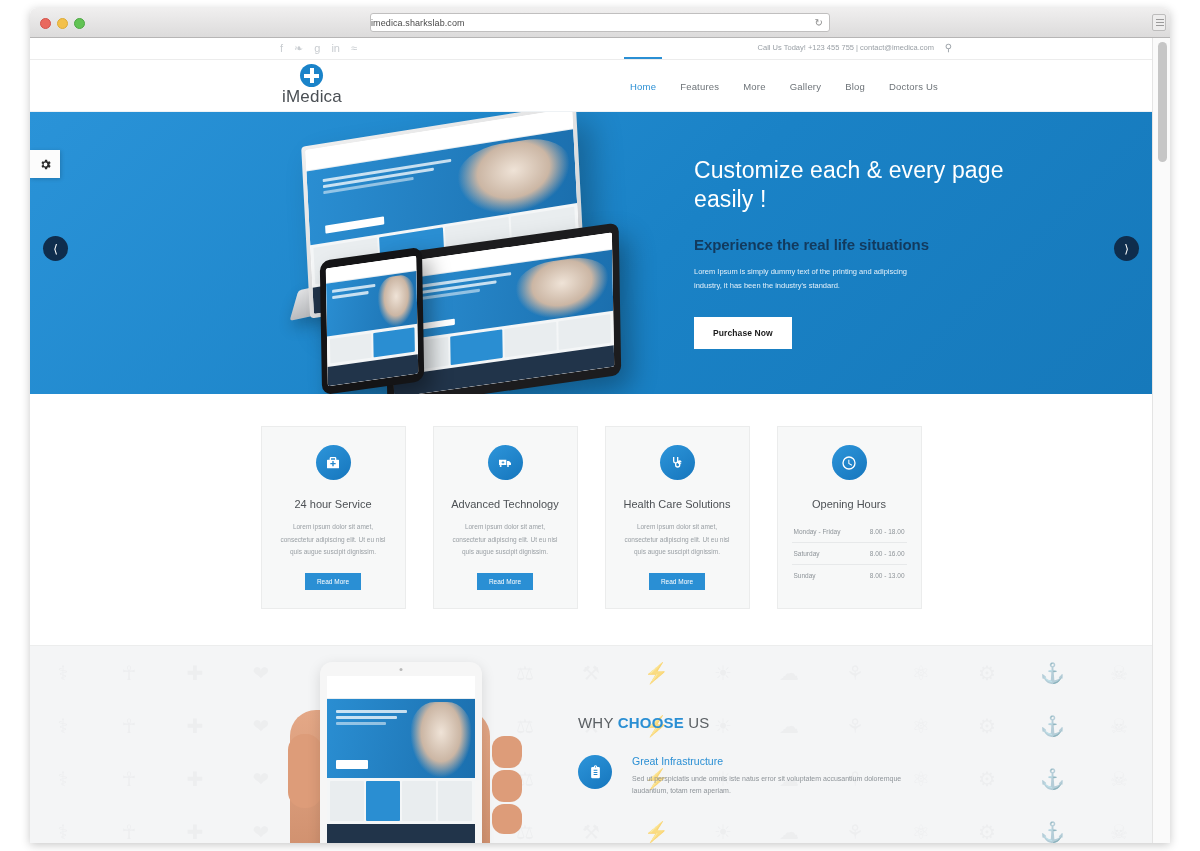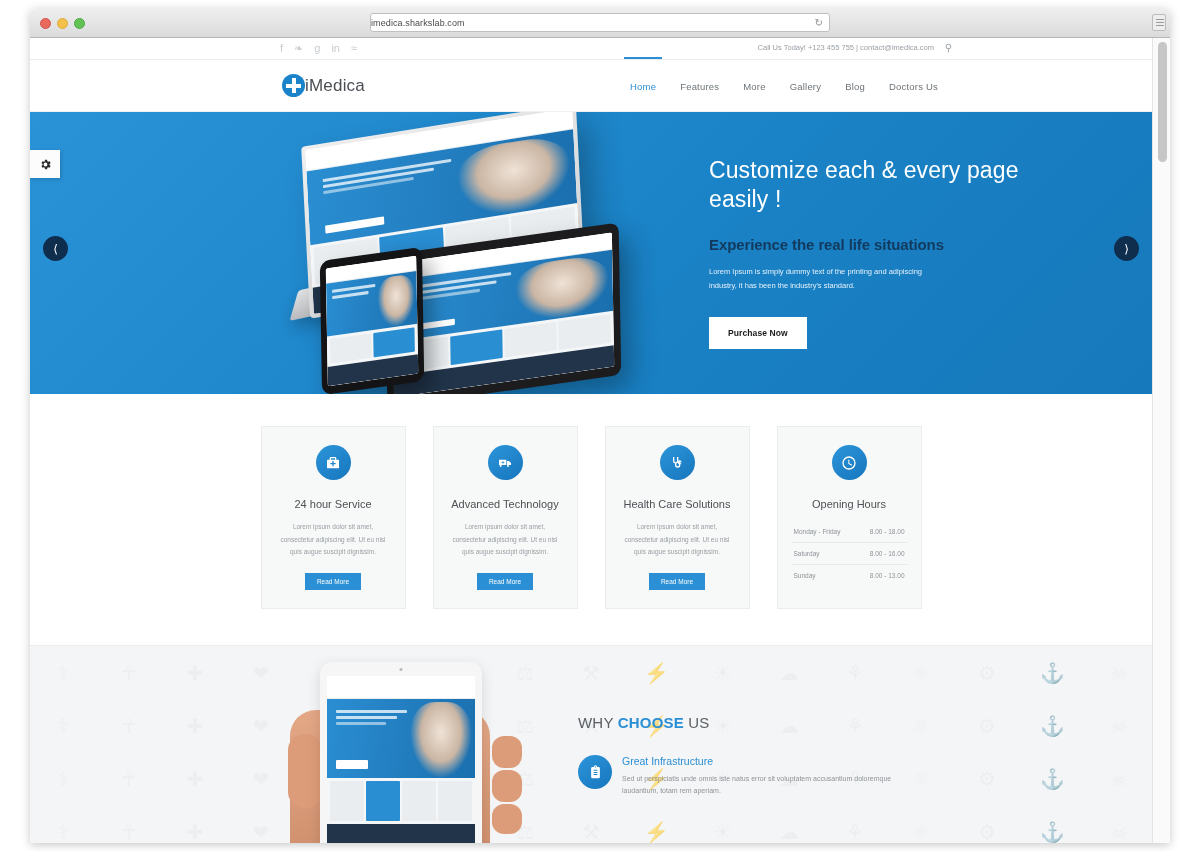--- a/index.html
+++ b/index.html
@@ -77,21 +77,21 @@
     font-size: 7.5px; color: #9aa0a6; white-space: nowrap;
   }
   .topsearch { position: absolute; right: 200px; top: 4px; font-size: 10px; color: #9aa0a6; }
 
   
   .header {
     height: 52px; background: #fff; position: relative;
     border-bottom: 1px solid #eef2f5;
     display: flex; align-items: center;
   }
-  .logo { display: flex; align-items: center; gap: 0; margin-left: 252px; }
+  .logo { display: flex; align-items: center; gap: 0; margin-left: 252px; flex-direction: column; }
   .logo-mark {
     width: 23px; height: 23px; border-radius: 50%;
     background: #1a83c9; position: relative; flex: none;
   }
   .logo-mark:before, .logo-mark:after {
     content: ""; position: absolute; background: #fff;
   }
   .logo-mark:before { left: 9.5px; top: 4px; width: 4.5px; height: 15px; }
   .logo-mark:after  { left: 4px; top: 9.5px; width: 15px; height: 4.5px; }
   .logo-text { font-size: 17px; color: #4a4f54; letter-spacing: .2px; }
@@ -162,21 +162,21 @@
   .mini-lines { position:absolute; left:6%; top:14%; width:48%; }
   .mini-lines i { display:block; height:3px; background:rgba(255,255,255,.75); margin-bottom:3px; border-radius:1px;}
   .mini-lines i:nth-child(2){width:86%}
   .mini-lines i:nth-child(3){width:70%; background:rgba(255,255,255,.5)}
   .mini-btn { position:absolute; left:6%; bottom:12%; width:22%; height:11%; background:#fff; border-radius:1px;}
   .mini-cards { display:flex; height:26%; gap:2px; padding:3px; background:#f4f6f7; }
   .mini-cards b { flex:1; background:#e9edef; border-radius:1px; }
   .mini-cards b.hl { background:#2a8ed2; }
   .mini-bot { height:16%; background:#21344a; }
 
-  .hero-copy { position: absolute; left: 679px; top: 44px; width: 320px; }
+  .hero-copy { position: absolute; left: 664px; top: 44px; width: 320px; }
   .hero-h1 { font-size: 23px; font-weight: 300; color: #ffffff; line-height: 1.28; letter-spacing: .1px; }
   .hero-h2 { font-size: 15px; font-weight: 700; color: #123a5e; margin-top: 21px; letter-spacing: -.1px; }
   .hero-p { font-size: 7.5px; color: #e3f0fa; line-height: 1.85; margin-top: 12px; width: 232px; }
   .hero-btn {
     display: inline-block; margin-top: 24px; background: #fff; color: #1b1b1b;
     font-size: 8.5px; font-weight: 700; padding: 11px 19px; letter-spacing: .1px;
     cursor: pointer;
   }
 
   .gear-box {
@@ -253,21 +253,21 @@
   }
   .tabletw:before {
     content:""; position:absolute; left:50%; top:6px; transform:translateX(-50%);
     width:3px; height:3px; border-radius:50%; background:#b9b9b9;
   }
   .tabletw-screen { width:100%; height:176px; background:#fff; overflow:hidden; position:relative;}
 
   .why-copy { padding-top: 20px; margin-left: 52px; }
   .why-title { font-size: 15px; color: #5a5f63; letter-spacing: .2px; margin-bottom: 24px; margin-top: 46px; }
   .why-title b { color: #2a8fd4; }
-  .feature { display: flex; gap: 10px; margin-bottom: 22px; }
+  .feature { display: flex; gap: 20px; margin-bottom: 22px; }
   .feat-icon {
     width: 34px; height: 34px; border-radius: 50%; flex: none;
     background: linear-gradient(145deg,#2d95da,#1676bd);
     display: flex; align-items: center; justify-content: center;
   }
   .feat-icon svg { width: 15px; height: 15px; fill: #fff; }
   .feat-title { font-size: 10.5px; color: #2a8fd4; margin-bottom: 6px; }
   .feat-text { font-size: 7px; color: #8e9499; line-height: 1.75; width: 300px; }
 </style>
 </head>

